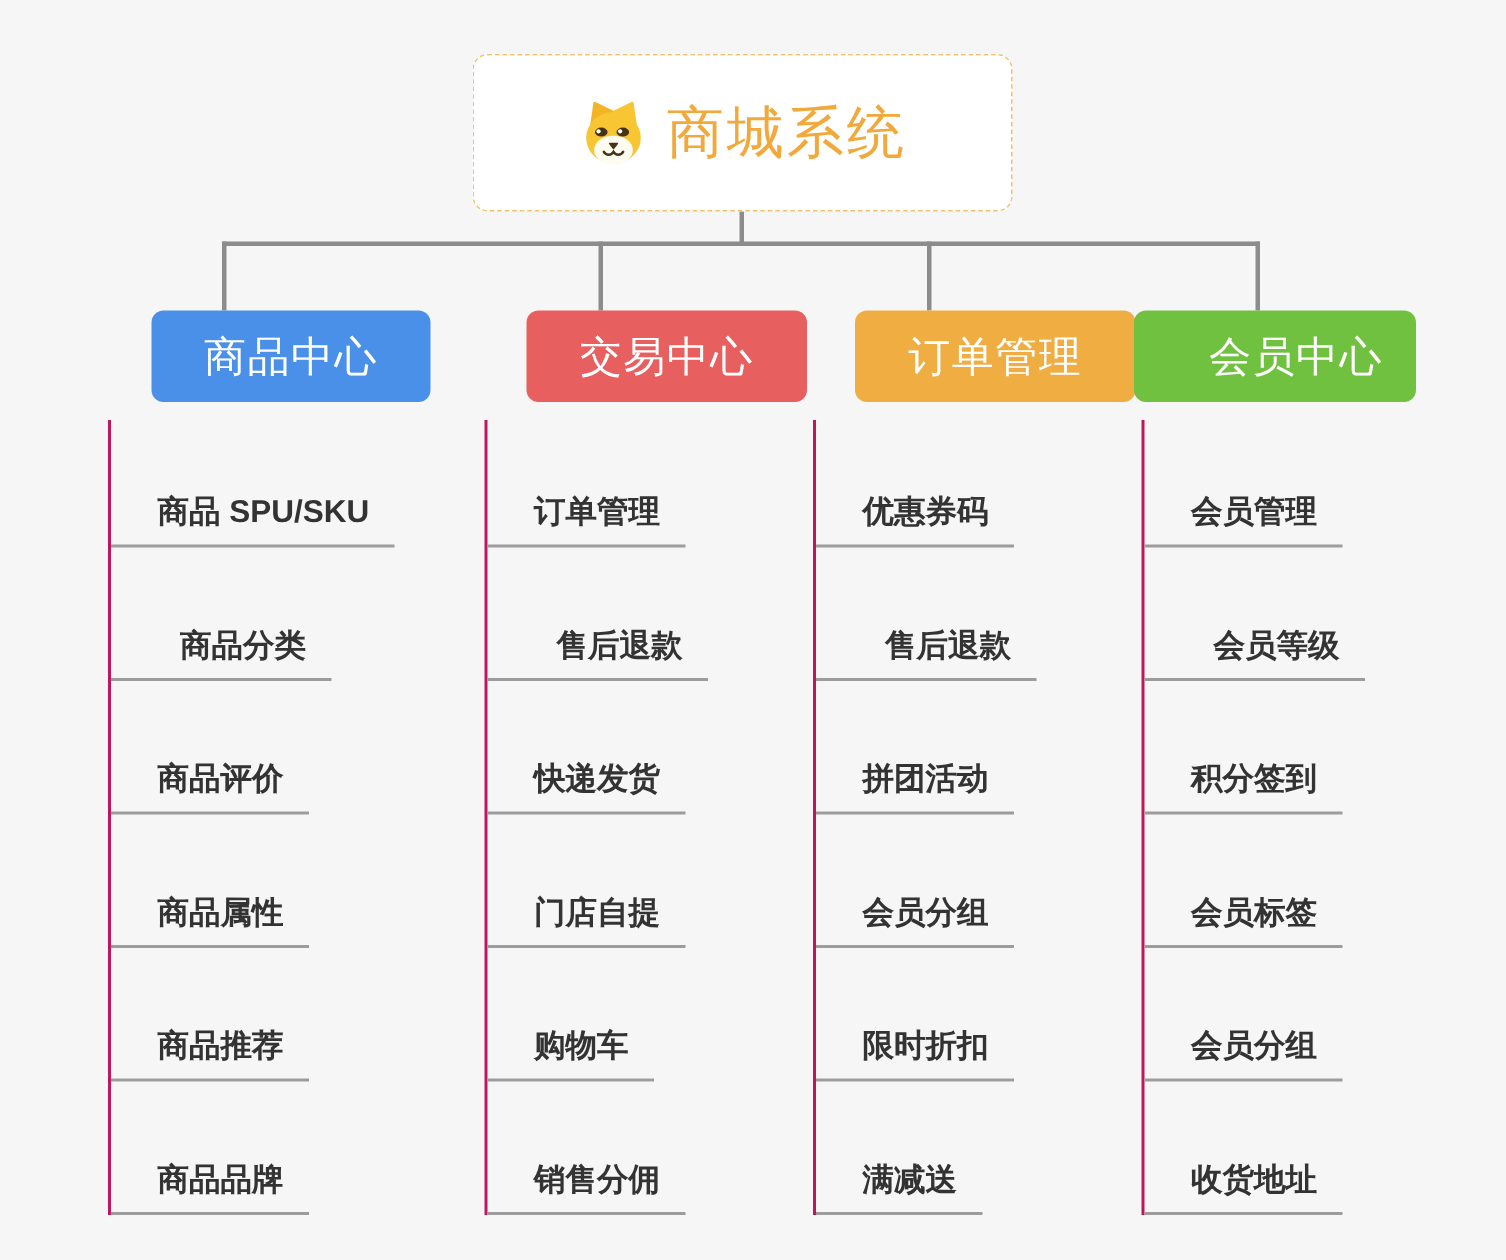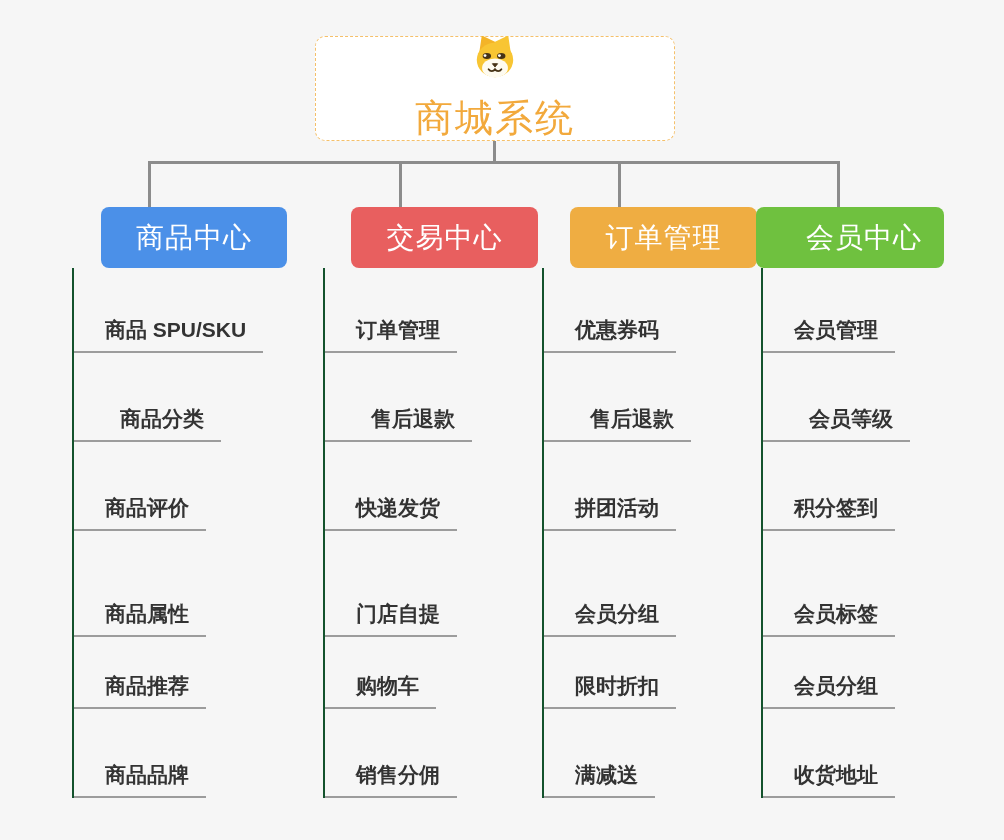--- a/index.html
+++ b/index.html
@@ -58,61 +58,61 @@
     margin-left: 44px;
   }
   .branch-1 { left: 57px;  width: 186px; }
   .branch-2 { left: 307px; width: 187px; }
   .branch-3 { left: 526px; width: 187px; }
   .branch-4 { left: 712px; width: 160px; padding-left: 28px; }
 
   
   .column {
     position: absolute;
-    top: 268px; height: 530px;
-    border-left: 2px solid #14532d;
+    top: 280px; height: 530px;
+    border-left: 2px solid #be185d;
     font-weight: bold;
   }
   .col-1 { left: 72px; }
   .col-2 { left: 323px; }
   .col-3 { left: 542px; }
   .col-4 { left: 761px; }
 
   .leaf {
     position: absolute;
     left: 0;
     white-space: nowrap;
     font-size: 21px;
     color: #333333;
     line-height: 30px;
     padding: 0 17px 6px 31px;
     border-bottom: 2px solid #9C9C9C;
   }
   .leaf:nth-child(1) { top: 47px; }
   .leaf:nth-child(2) { top: 136px; padding-left: 46px; }
   .leaf:nth-child(3) { top: 225px; }
-  .leaf:nth-child(4) { top: 314px; margin-top: 17px; }
+  .leaf:nth-child(4) { top: 314px; }
   .leaf:nth-child(5) { top: 403px; }
   .leaf:nth-child(6) { top: 492px; }
 
   .dog-icon { width: 46px; height: 46px; flex: 0 0 auto; }
 </style>
 </head>
 <body>
 
 <div id="canvas">
 
   <div class="connector root-stub"></div>
   <div class="connector h-connector"></div>
   <div class="connector drop drop-1"></div>
   <div class="connector drop drop-2"></div>
   <div class="connector drop drop-3"></div>
   <div class="connector drop drop-4"></div>
 
-  <div class="root-node" style="border-color: rgb(245, 192, 106); flex-direction: column;">
+  <div class="root-node" style="border-color: rgb(245, 192, 106);">
     <svg class="dog-icon" viewBox="0 0 48 48" aria-hidden="true">
       <path d="M8.5 20 L11 3 L23.5 9 Z" fill="#F4B428" stroke="#F4B428" stroke-width="2" stroke-linejoin="round"></path>
       <path d="M39.5 20 L37 3 L24.5 9 Z" fill="#F8C533" stroke="#F8C533" stroke-width="2" stroke-linejoin="round"></path>
       <ellipse cx="24" cy="27" rx="19" ry="18" fill="#F8C533"></ellipse>
       <ellipse cx="24" cy="35.5" rx="13.5" ry="10" fill="#FEFBF0"></ellipse>
       <ellipse cx="15.5" cy="23" rx="4.4" ry="3.1" fill="#463216"></ellipse>
       <circle cx="13.6" cy="22.5" r="1.5" fill="#FFFFFF"></circle>
       <ellipse cx="30.5" cy="23" rx="4.4" ry="3.1" fill="#463216"></ellipse>
       <circle cx="28.6" cy="22.5" r="1.5" fill="#FFFFFF"></circle>
       <path d="M21.3 31 h5.4 l-2.7 3.4 Z" fill="#463216" stroke="#463216" stroke-width="1" stroke-linejoin="round"></path>

